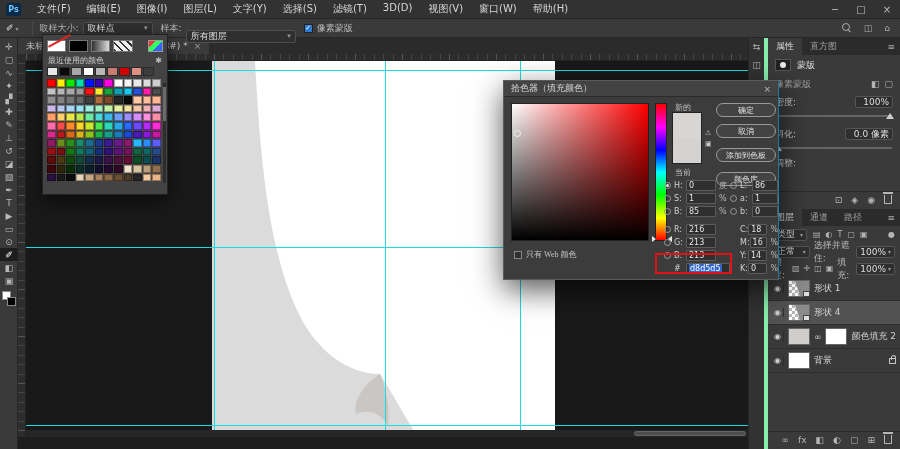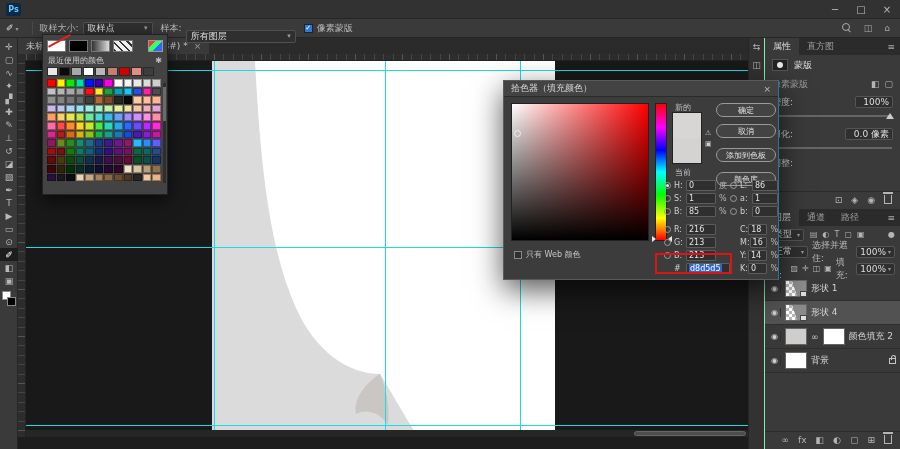--- a/index.html
+++ b/index.html
@@ -64,21 +64,21 @@
   .gear { color:#bbb; font-size:8px; }
   .recent-row { display:flex; gap:1px; height:10px; margin-bottom:2px;}
   .recent-row .sw { width:11px; height:9px; border:1px solid #2a2a2a;}
   .sw-grid { display:grid; grid-template-columns:repeat(12,1fr); gap:1px; width:114px; }
   .sw-grid .sw { width:100%; height:7.6px; border:1px solid rgba(0,0,0,.35); }
   .sw-scroll { position:absolute; right:1px; top:48px; width:3px; height:100px; background:#2e2e2e;}
   .sw-scroll::after { content:""; position:absolute; top:4px; left:0; width:3px; height:34px; background:#6a6a6a;}
 
   
   .right-strip { position:absolute; left:748px; top:38px; width:16px; height:411px; background:#323232; border-left:1px solid #262626; z-index:10; display:flex; flex-direction:column; align-items:center; padding-top:4px; gap:8px; color:#b5b5b5;}
-  .right-dock { position:absolute; left:764px; top:38px; width:136px; height:411px; background:#3a3a3a; border-left:1px solid #86efac; z-index:10; }
+  .right-dock { position:absolute; left:764px; top:38px; width:136px; height:411px; background:#3a3a3a; border-left:4px solid #86efac; z-index:10; }
   .panel-tabs { height:17px; background:#2b2b2b; display:flex; align-items:center; }
   .panel-tab { padding:0 8px; height:17px; display:flex; align-items:center; color:#9f9f9f; font-size:9px; }
   .panel-tab.active { background:#3a3a3a; color:#dcdcdc; }
   .panel-menu { margin-left:auto; margin-right:5px; color:#aaa; }
   .prop-row { display:flex; align-items:center; padding:0 7px; height:18px; }
   .mask-chip { width:16px; height:12px; background:#222; border:1px solid #555; display:flex; align-items:center; justify-content:center; margin-right:6px;}
   .mask-chip::after{ content:""; width:6px; height:6px; background:#e8e8e8; border-radius:50%;}
   .value-box { background:#2f2f2f; border:1px solid #555; border-radius:2px; padding:0 3px; height:12px; display:flex; align-items:center; color:#ddd; }
   .slider { position:relative; height:2px; background:#666; margin:4px 8px 8px 8px; }
   .slider .sl-thumb { position:absolute; top:-2px; width:0; height:0; border-left:4px solid transparent; border-right:4px solid transparent; border-bottom:6px solid #ccc; }
@@ -127,31 +127,44 @@
   .dlg-col { position:absolute; top:98px; display:flex; flex-direction:column; }
   .dlg-row { display:flex; align-items:center; height:13px; }
   .dlg-row.grp { margin-top:5px; }
   .radio { width:7px; height:7px; border:1px solid #999; border-radius:50%; margin-right:3px; position:relative; flex:none;}
   .radio.on::after { content:""; position:absolute; left:1px; top:1px; width:3px; height:3px; background:#e8e8e8; border-radius:50%;}
   .no-radio { width:10px; flex:none; }
   .f-label { width:12px; color:#cfcfcf; font-size:8px; }
   .f-box { background:#2f2f2f; border:1px solid #5c5c5c; border-radius:1px; height:11px; display:flex; align-items:center; padding:0 2px; color:#e2e2e2; font-size:8px; }
   .f-unit { margin-left:3px; color:#b5b5b5; font-size:8px; }
   .hex-sel { background:var(--c-selection-blue,#3166c6); color:#fff; padding:0 1px; }
-  .web-only { position:absolute; left:10px; top:168px; display:flex; align-items:center; color:#c5c5c5; font-size:8px; }
+  .web-only { position:absolute; left:10px; top:168px; display:flex; align-items:center; color:#c5c5c5; font-size:8px;font-family:Liberation Serif, serif; }
   .web-box { width:8px; height:8px; border:1px solid #888; background:#2f2f2f; margin-right:4px; }
   .annotation { position:absolute; left:655px; top:253px; width:77px; height:21px; border:2px solid var(--c-annotation-red,#e11212); z-index:70; pointer-events:none; }
 </style>
 </head>
 <body>
 
 <div id="app">
 
   <div class="menubar">
     <div class="ps-logo">Ps</div>
+    <div id="menu-items" style="display:flex;">
+        <span class="menu-item">文件(F)</span>
+        <span class="menu-item">编辑(E)</span>
+        <span class="menu-item">图像(I)</span>
+        <span class="menu-item">图层(L)</span>
+        <span class="menu-item">文字(Y)</span>
+        <span class="menu-item">选择(S)</span>
+        <span class="menu-item">滤镜(T)</span>
+        <span class="menu-item">3D(D)</span>
+        <span class="menu-item">视图(V)</span>
+        <span class="menu-item">窗口(W)</span>
+        <span class="menu-item">帮助(H)</span>
+      </div>
     <div class="win-controls">
       <span class="win-btn">─</span>
       <span class="win-btn">□</span>
       <span class="win-btn">×</span>
     </div>
   </div>
 
   <div class="optionsbar">
     <span class="tool-badge">
         <span>✐</span>

